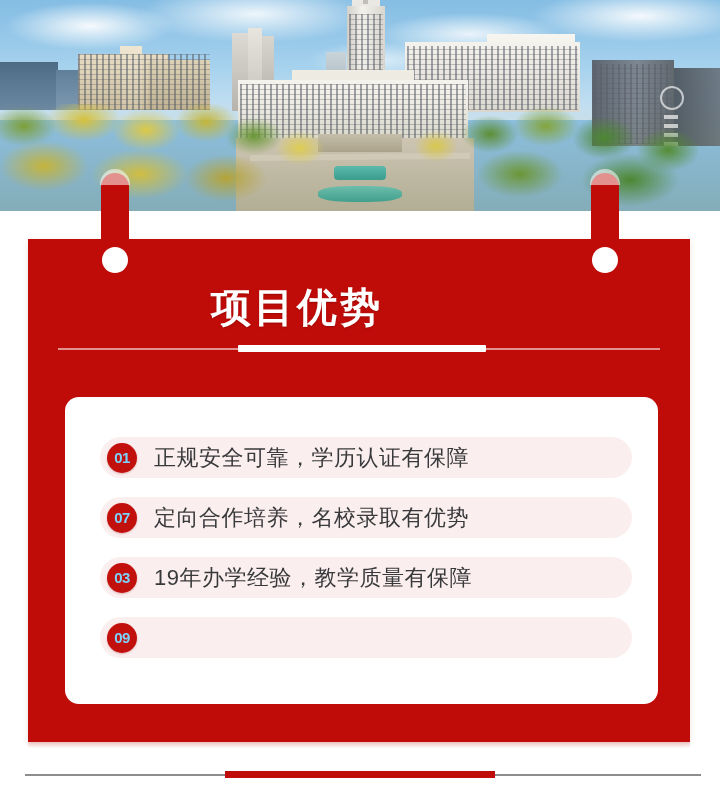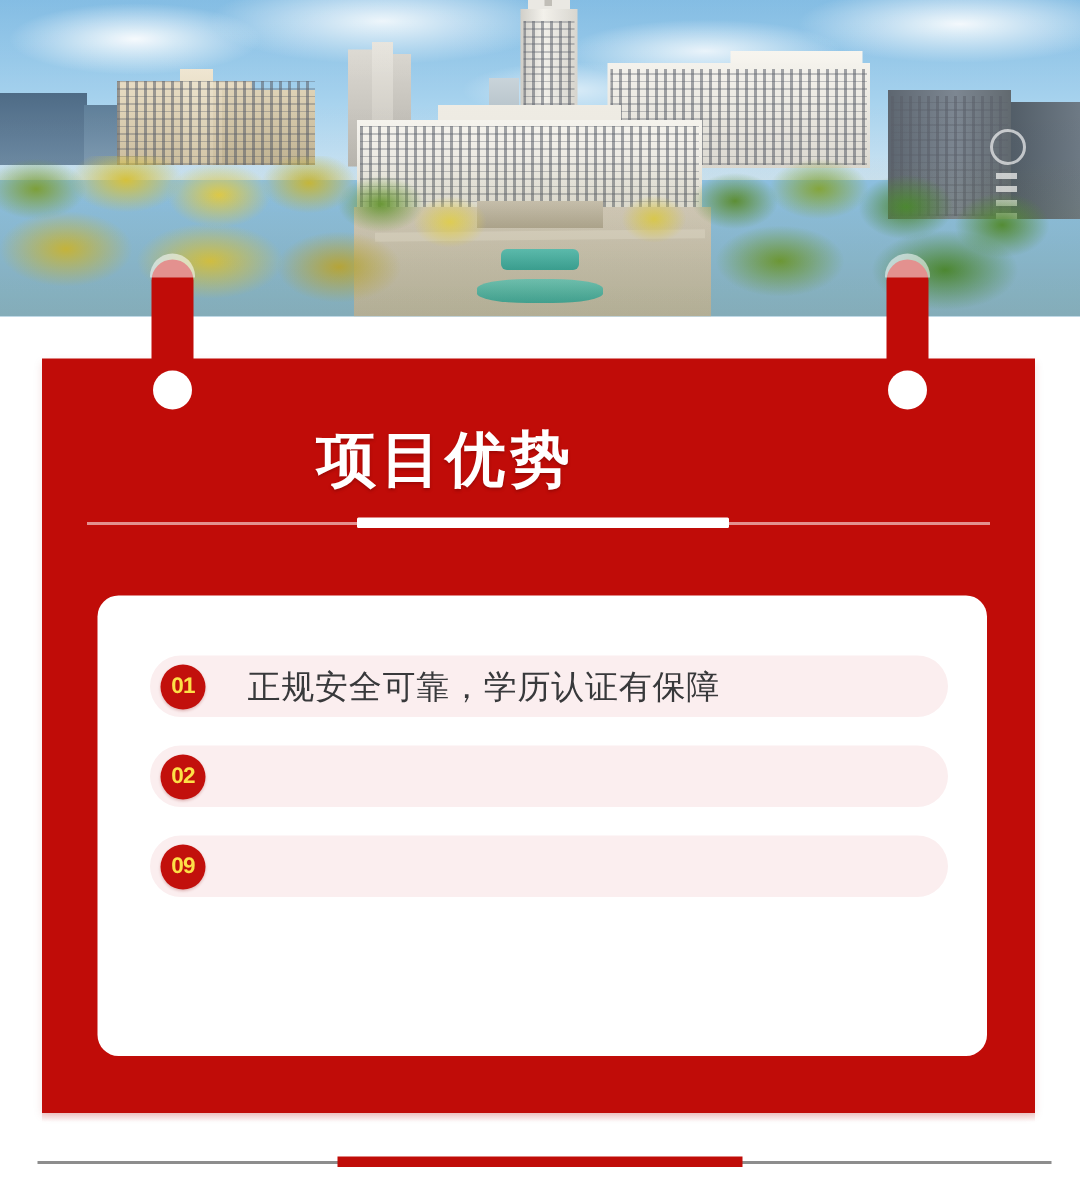--- a/index.html
+++ b/index.html
@@ -213,32 +213,32 @@
     border-radius: 21px;
     padding-left: 7px;
   }
   .row:last-child { margin-bottom: 0; }
 
   .badge {
     flex: 0 0 auto;
     width: 30px; height: 30px;
     border-radius: 50%;
     background: #c2100c;
-    color: #fde047;
+    color: #7dd3fc;
     font-size: 15px;
     font-weight: bold;
     display: flex;
     align-items: center;
     justify-content: center;
     letter-spacing: -0.5px;
     box-shadow: 0 1px 2px rgba(140,10,10,.25);
   }
 
   .row-text {
-    margin-left: 28px;
+    margin-left: 17px;
     font-size: 22px;
     color: #38393b;
     letter-spacing: 0.5px;
     white-space: nowrap;
   }
 
   
   #footer-track {
     position: absolute;
     left: 25px; top: 774px;
@@ -320,23 +320,28 @@
 
     <div id="inner-card">
       <div id="list">
 
         <div class="row">
           <div class="badge">01</div>
           <div class="row-text">正规安全可靠，学历认证有保障</div>
         </div>
 
         <div class="row">
-          <div class="badge">02</div>
+          <div class="badge">07</div>
+          <div class="row-text">定向合作培养，名校录取有优势</div>
         </div>
 
+        <div class="row">
+          <div class="badge">03</div>
+          <div class="row-text">19年办学经验，教学质量有保障</div>
+        </div>
 
         <div class="row">
           <div class="badge">09</div>
         </div>
 
       </div>
     </div>
   </div>
 
   <div id="footer-track" style="width: 676px;"></div>

